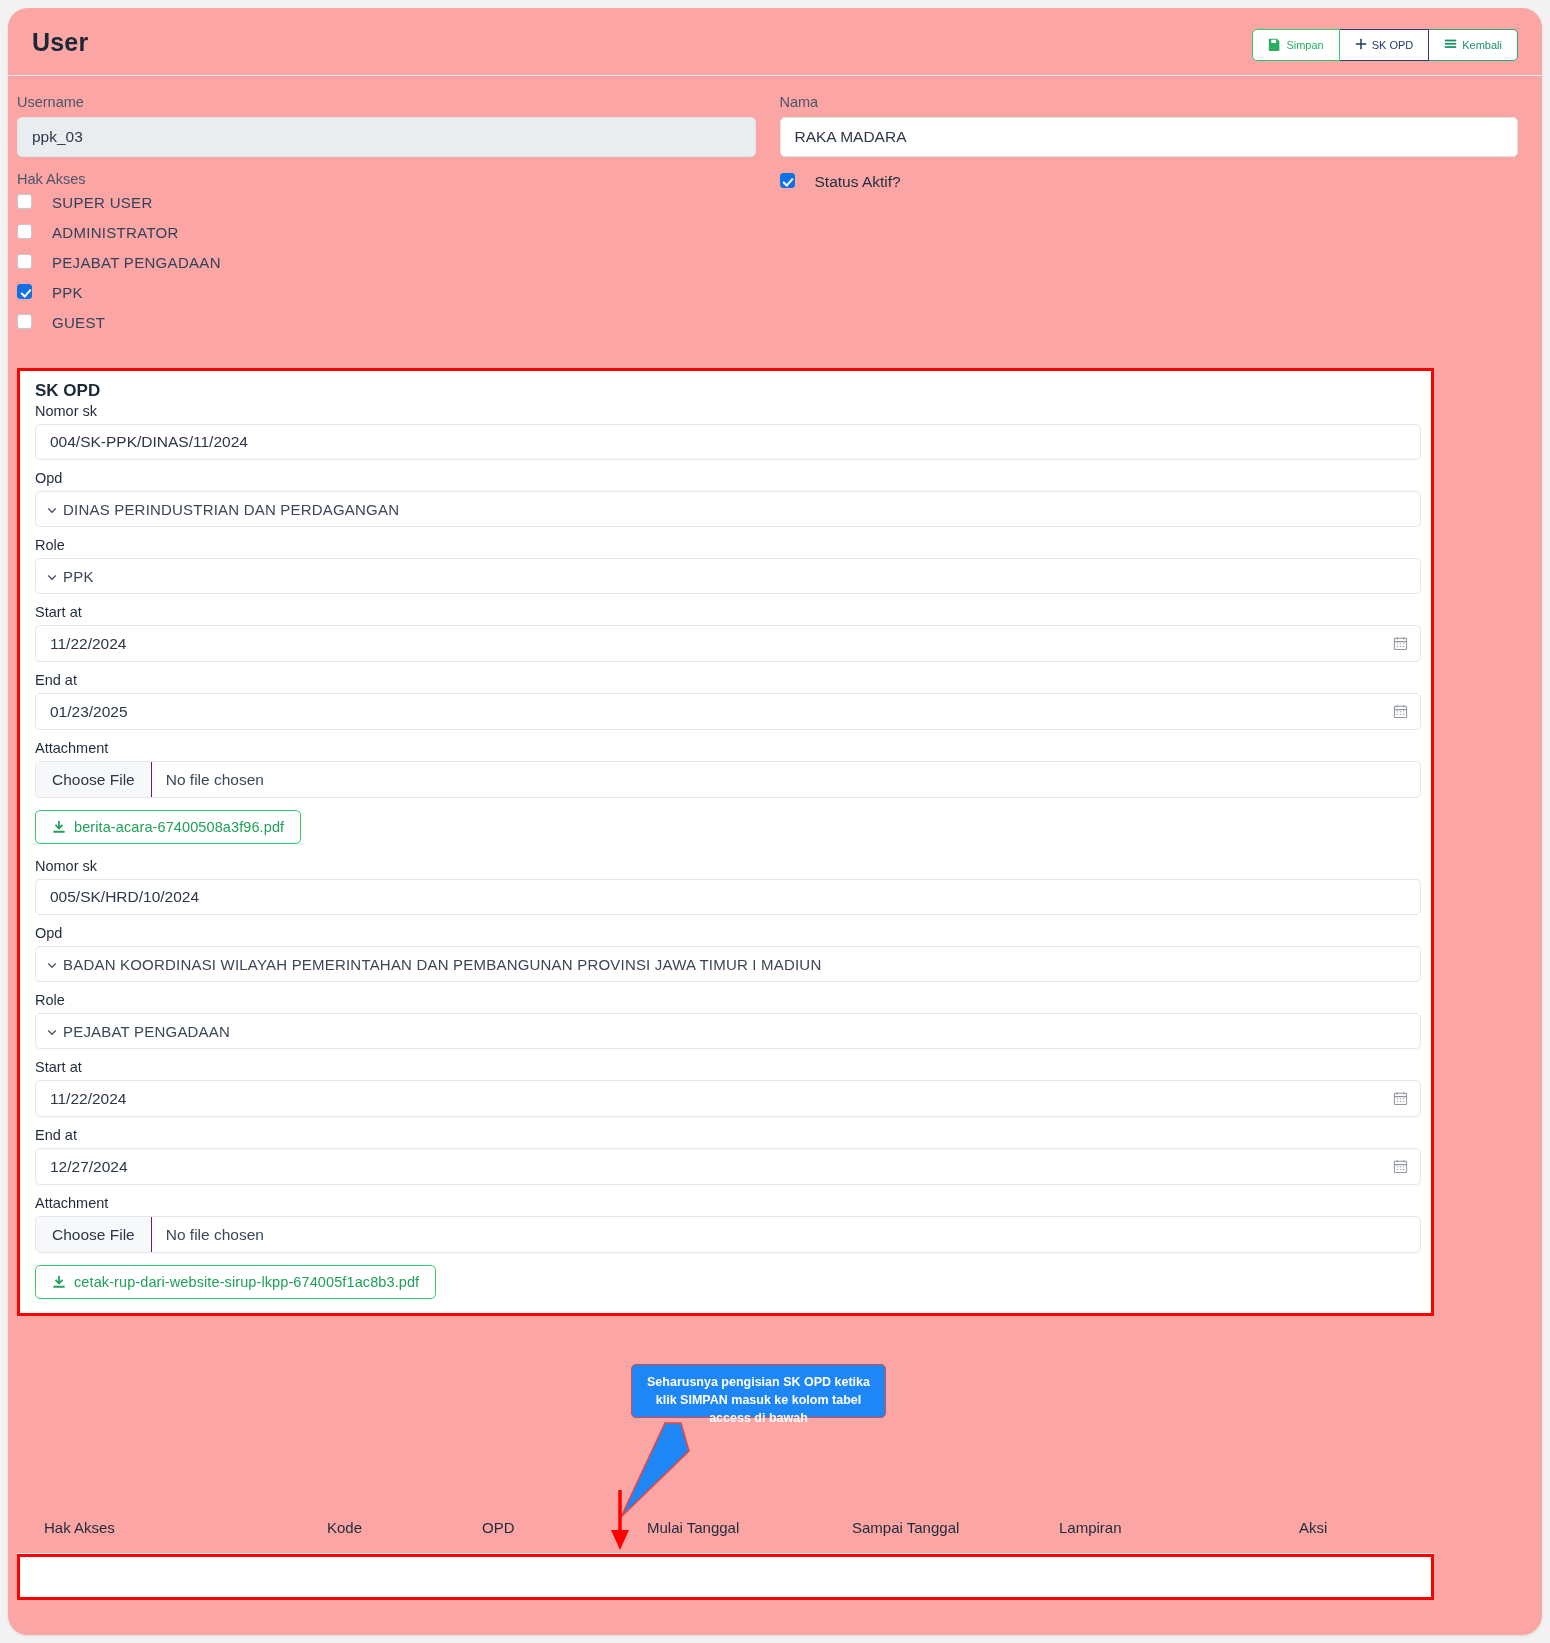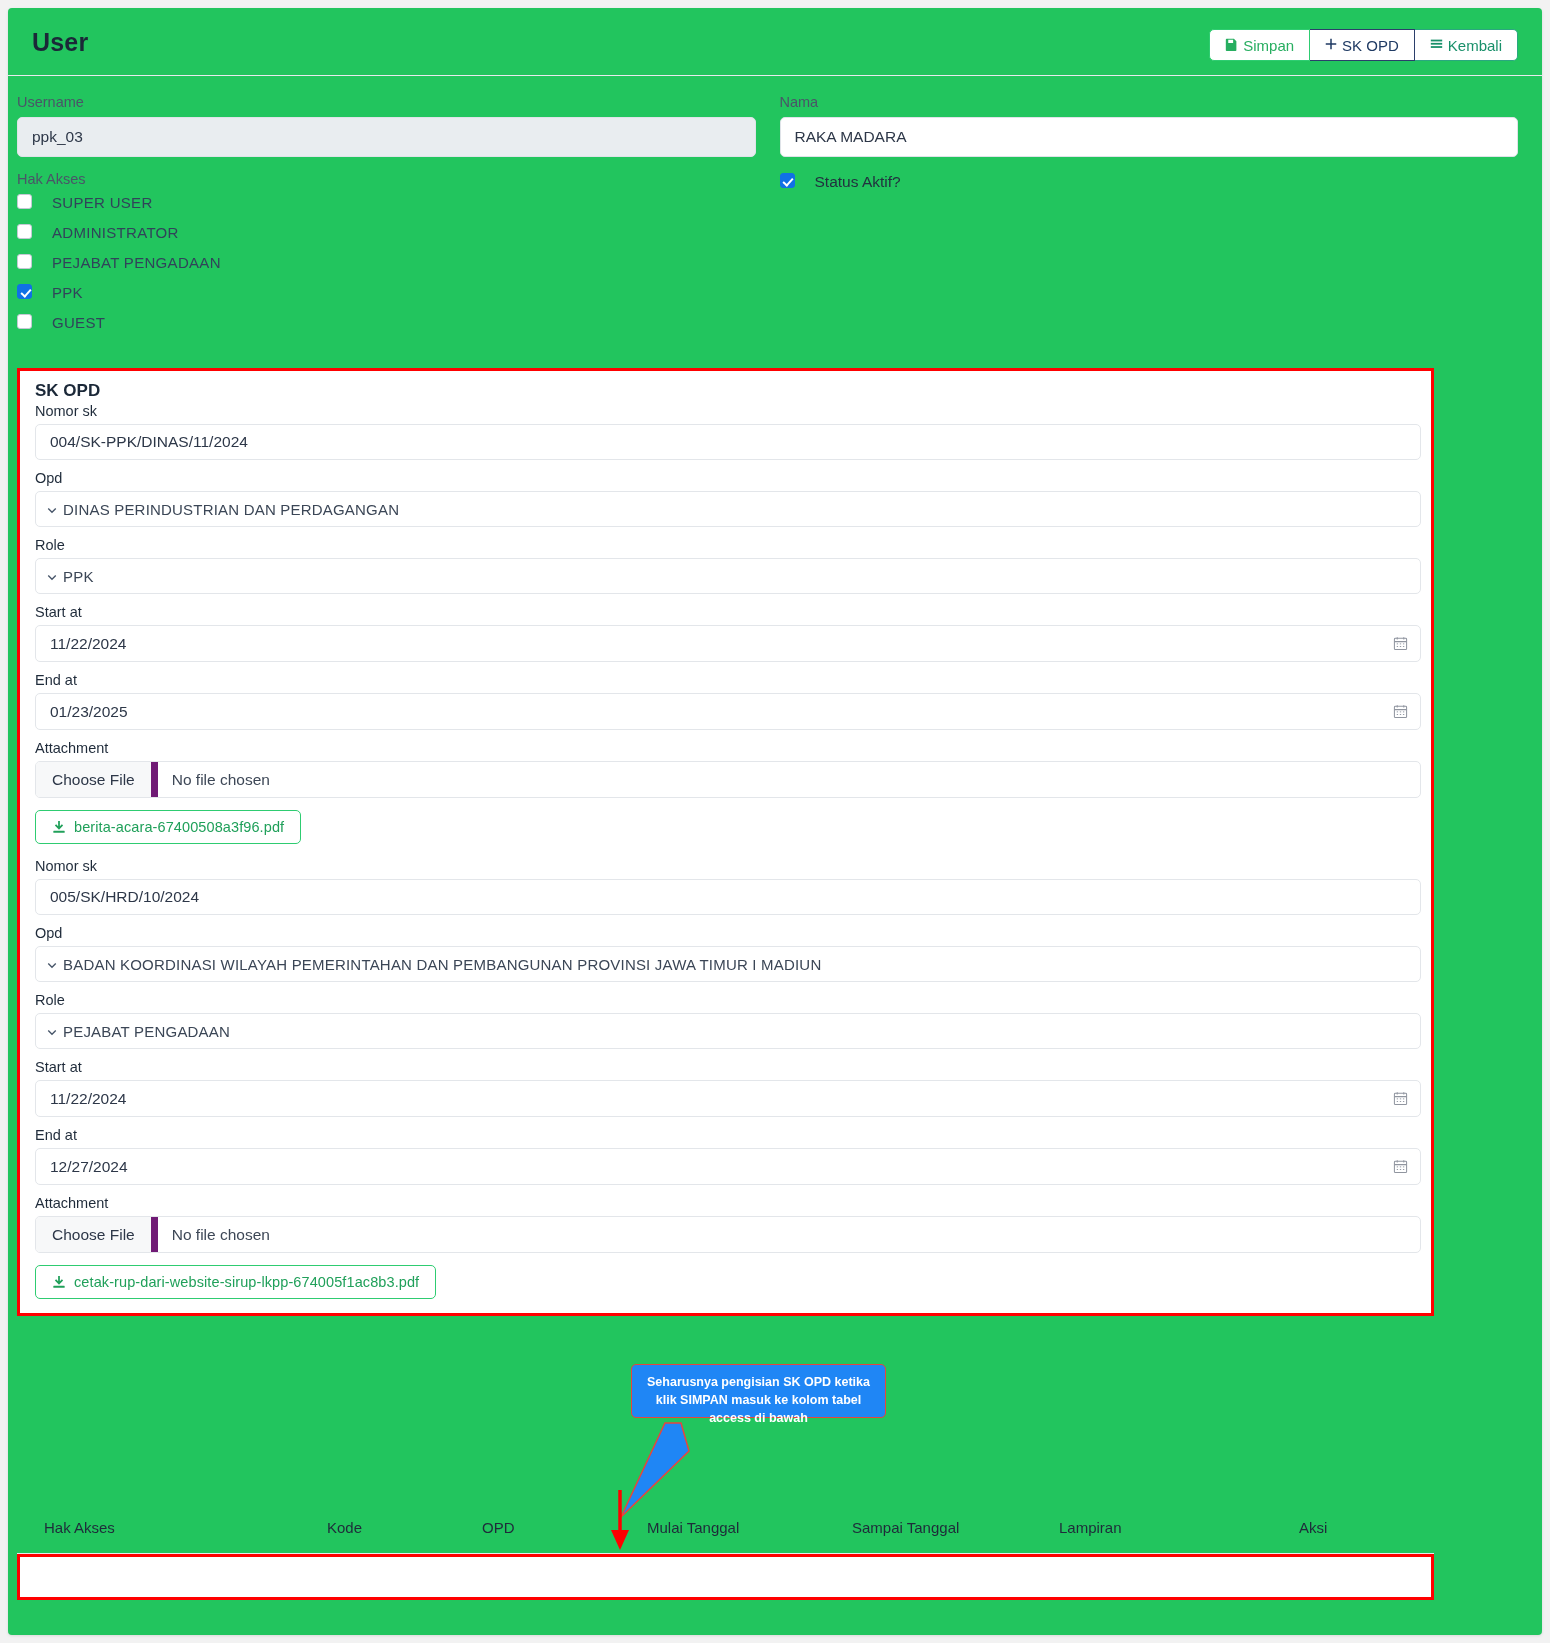--- a/index.html
+++ b/index.html
@@ -13,22 +13,22 @@
     width: 1550px;
     height: 1643px;
     background: #f2f2f2;
     overflow: hidden;
   }
   .card {
     position: absolute;
     left: 8px; top: 8px;
     width: 1534px;
     min-height: 1627px;
-    background: #22c55e;
-    border-radius: 4px;
+    background: #fca5a5;
+    border-radius: 20px;
     box-shadow: 0 1px 3px rgba(0,0,0,.10);
   }
 
   
   .page-head {
     position: relative;
     height: 68px;
     border-bottom: 1px solid #e8eaed;
     padding: 0 24px;
   }
@@ -46,21 +46,21 @@
     display: flex;
     height: 32px;
   }
   .btn {
     height: 32px;
     display: flex;
     align-items: center;
     justify-content: center;
     gap: 5px;
     padding: 0 15px;
-    font-size: 15px;
+    font-size: 11px;
     background: #ffffff;
     cursor: pointer;
     white-space: nowrap;
   }
   .btn-simpan {
     color: #27ae60;
     border: 1px solid #2ecc71;
     border-radius: 5px 0 0 5px;
   }
   .btn-skopd {
@@ -206,21 +206,21 @@
     align-items: center;
     overflow: hidden;
     background: #fff;
     font-size: 15.5px;
   }
   .file-btn {
     height: 100%;
     display: flex; align-items: center;
     padding: 0 16px;
     background: #f7f8f9;
-    border-right: 7px solid #701a75;
+    border-right: 1px solid #701a75;
     color: #2d3748;
     cursor: pointer;
   }
   .file-txt { padding-left: 14px; color: #3d4756; }
   .dl-btn {
     display: inline-flex;
     align-items: center;
     gap: 8px;
     height: 34px;
     margin-top: 12px;

